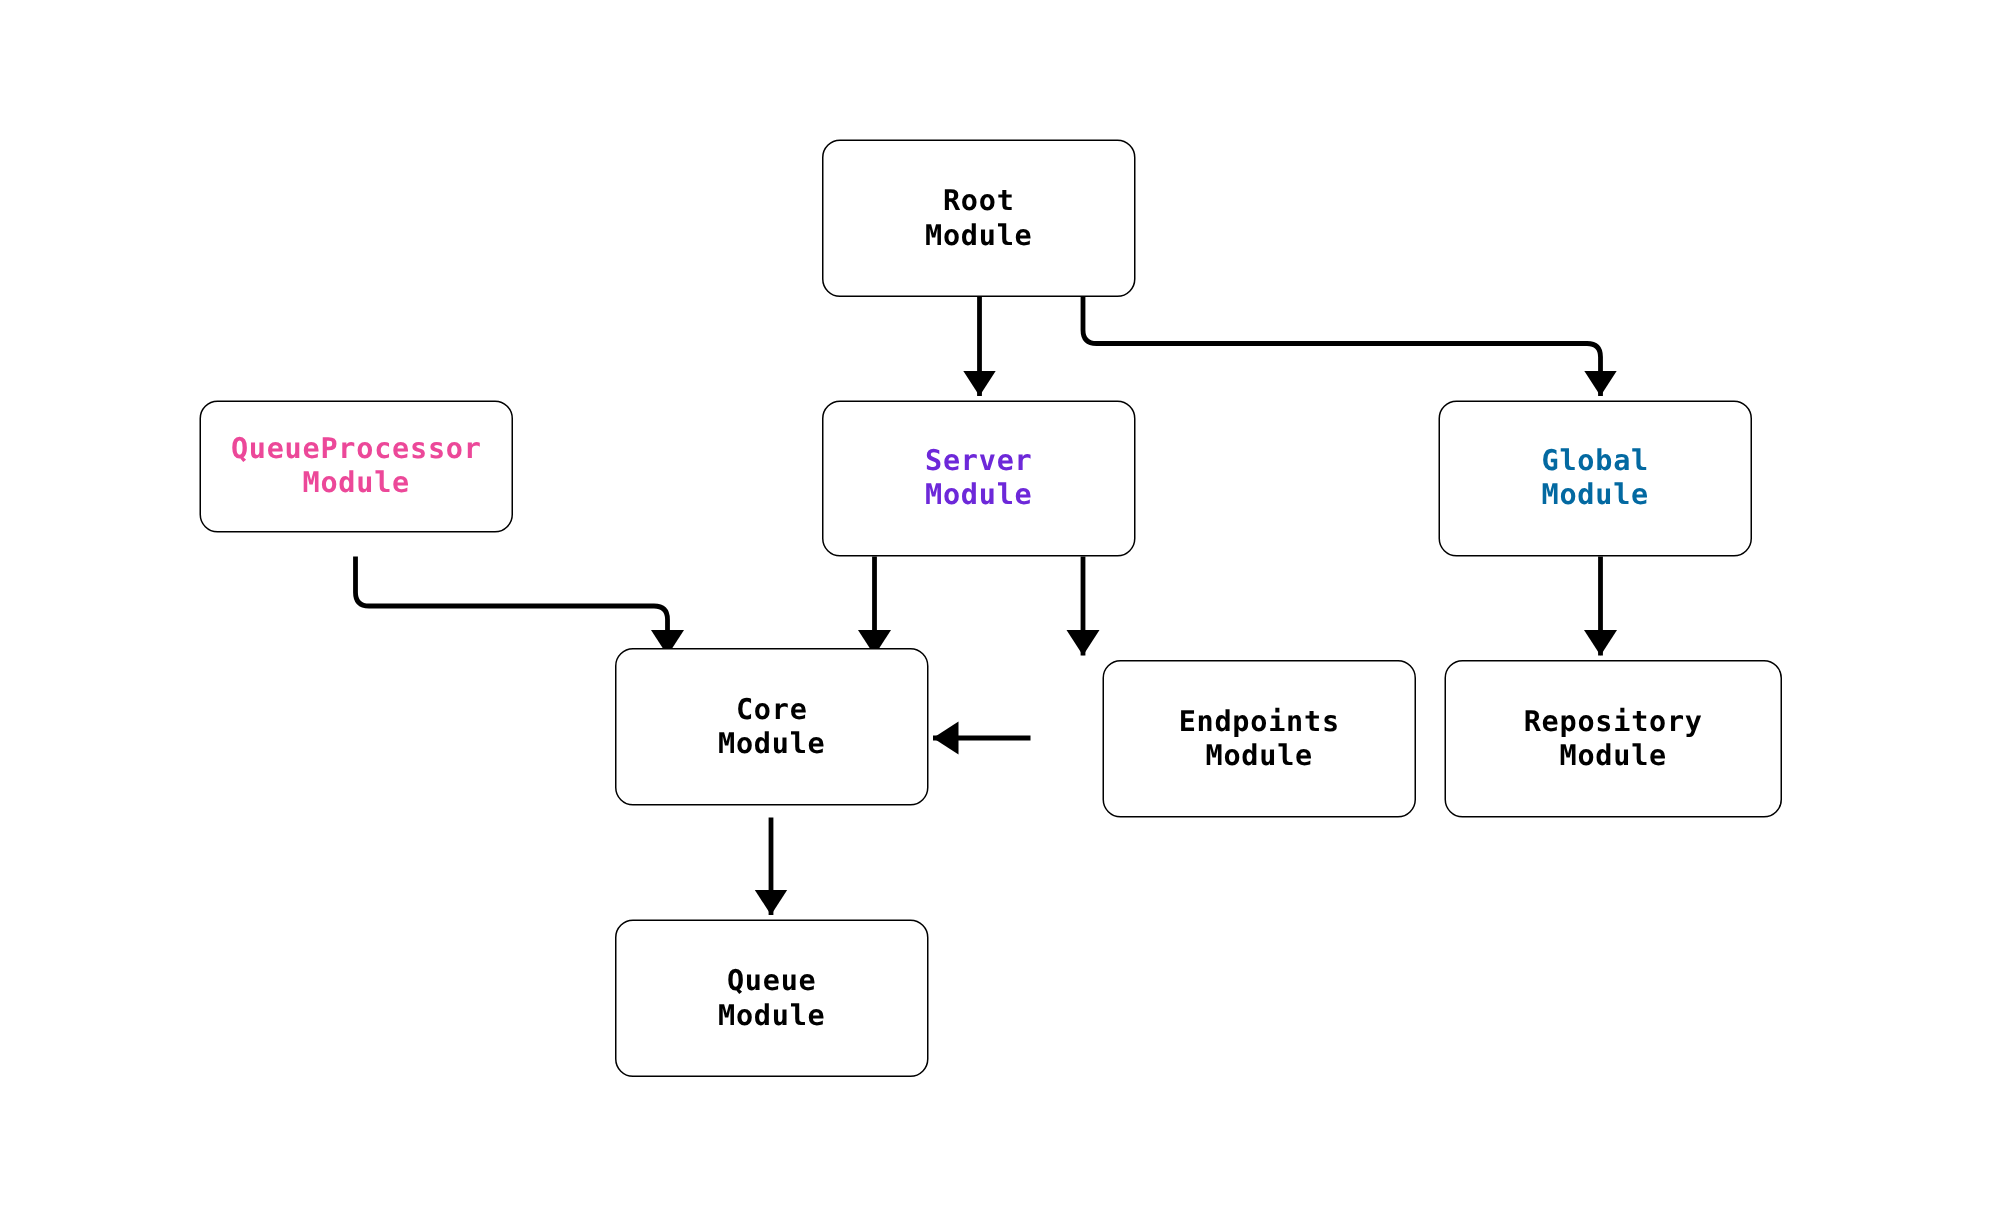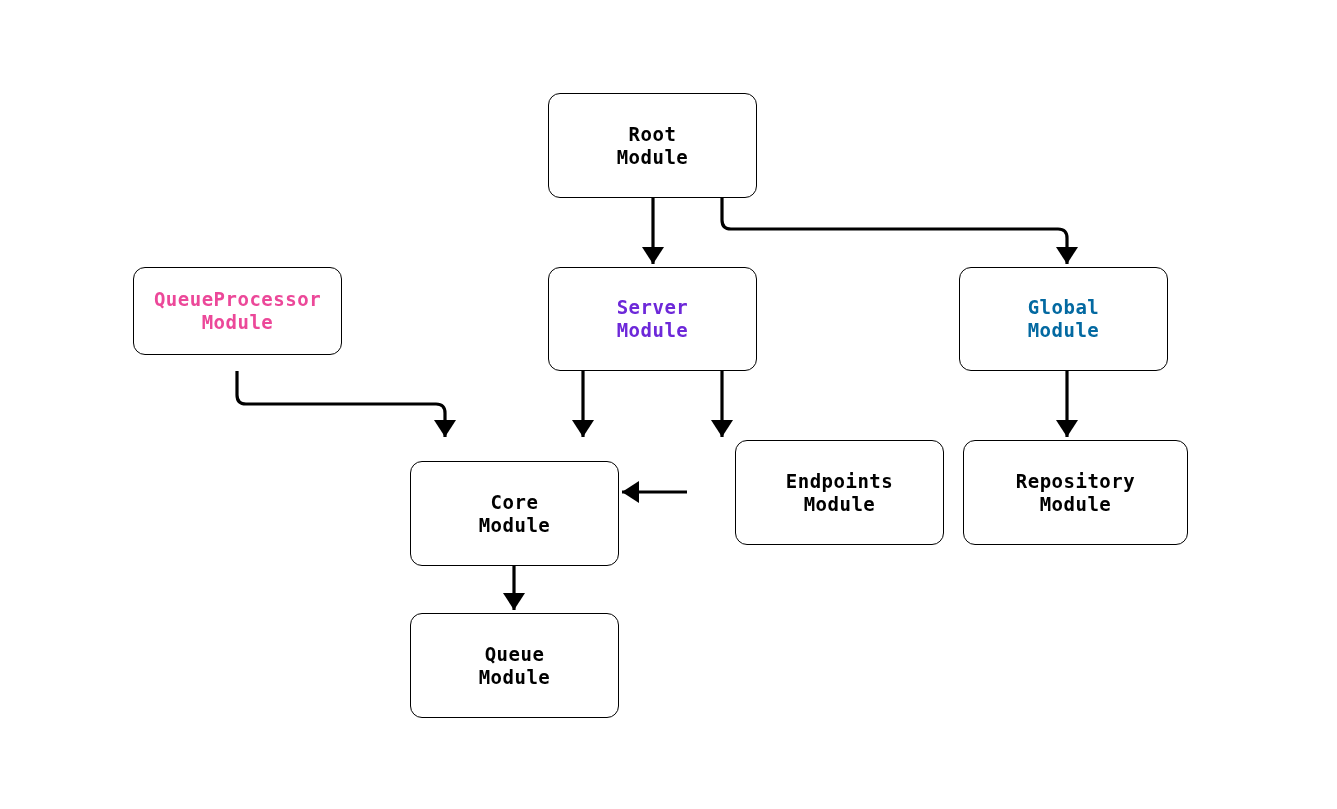--- a/index.html
+++ b/index.html
@@ -80,21 +80,21 @@
         <span>Module</span>
       </div>
       <div class="node" style="left: 548px; top: 267px; width: 209px; height: 104px; border-color: rgb(0, 0, 0); background: rgb(255, 255, 255); color: #6d28d9;">
         <span>Server</span>
         <span>Module</span>
       </div>
       <div class="node" style="left: 959px; top: 267px; width: 209px; height: 104px; border-color: rgb(0, 0, 0); background: rgb(255, 255, 255); color: #0369a1;">
         <span>Global</span>
         <span>Module</span>
       </div>
-      <div class="node" style="left: 410px; top: 461px; width: 209px; height: 105px; border-color: rgb(0, 0, 0); background: rgb(255, 255, 255); color: rgb(0, 0, 0);">
+      <div class="node" style="left: 410px; top: 432px; width: 209px; height: 105px; border-color: rgb(0, 0, 0); background: rgb(255, 255, 255); color: rgb(0, 0, 0);">
         <span>Core</span>
         <span>Module</span>
       </div>
       <div class="node" style="left: 687px; top: 440px; width: 209px; height: 105px; border-color: rgb(0, 0, 0); background: rgb(255, 255, 255); color: rgb(0, 0, 0); margin-left: 48px;">
         <span>Endpoints</span>
         <span>Module</span>
       </div>
       <div class="node" style="left: 963px; top: 440px; width: 225px; height: 105px; border-color: rgb(0, 0, 0); background: rgb(255, 255, 255); color: rgb(0, 0, 0);">
         <span>Repository</span>
         <span>Module</span>

